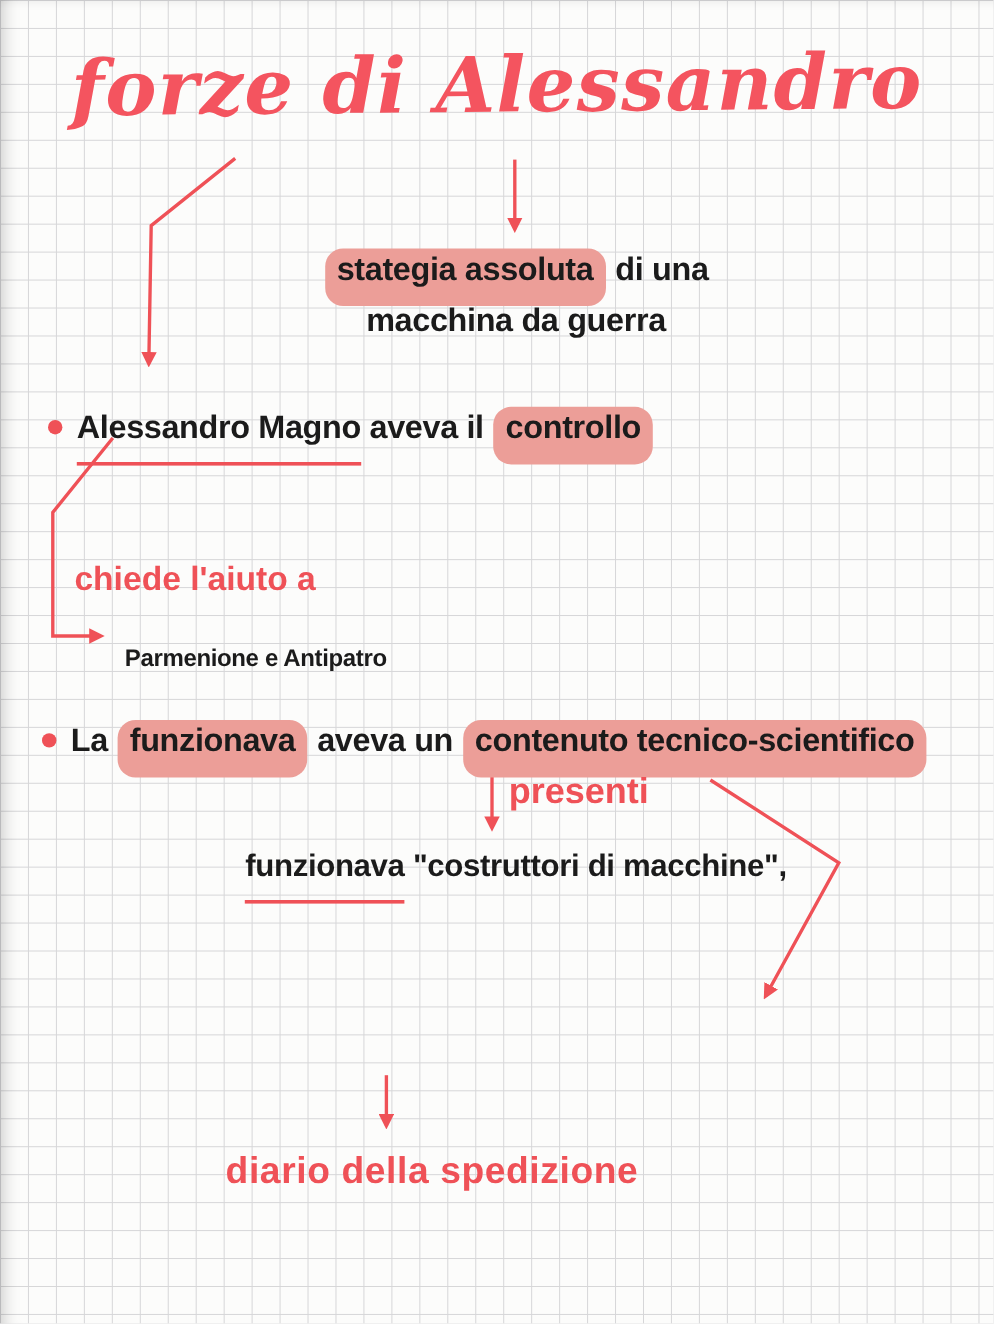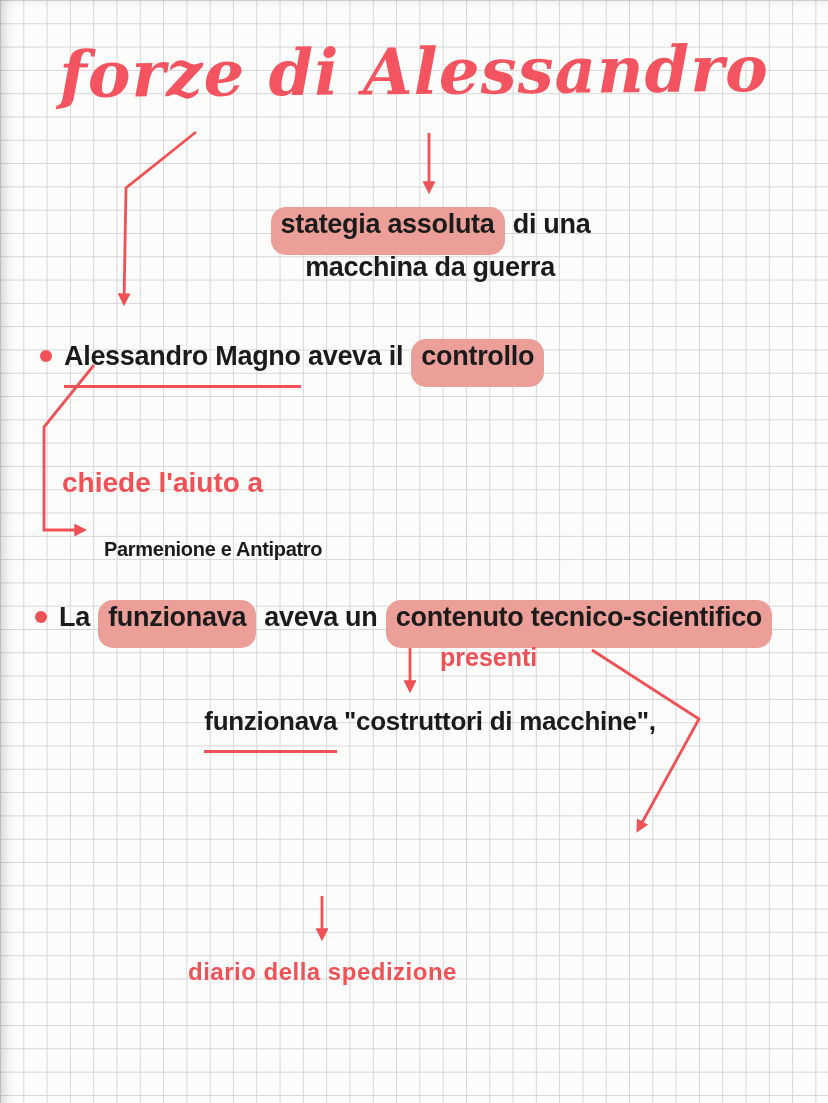--- a/index.html
+++ b/index.html
@@ -45,24 +45,24 @@
     position:absolute;left:2px;top:15px;
     width:12px;height:12px;border-radius:50%;
     background:#ef5157;
   }
   .strategy{left:180px;top:203px;width:500px;}
   .b1{left:38px;top:335px;width:620px;}
   .b1-l2{margin-left:40px;}
   .chiede{left:62px;top:467px;font-size:28px;}
   .parmenione{left:104px;top:528px;font-size:20px;}
   .b2{left:33px;top:596px;width:760px;}
-  .presenti{left:440px;top:643px;font-size:25px;}
+  .presenti{left:424px;top:643px;font-size:30px;}
   .list{left:120px;top:701px;width:620px;font-size:26px;line-height:40px;font-weight:bold;letter-spacing:-0.3px;}
   .b3{left:33px;top:850px;width:720px;}
-  .diario{left:188px;top:958px;font-size:24px;letter-spacing:0.5px;}
+  .diario{left:188px;top:958px;font-size:31px;letter-spacing:0.5px;}
 </style>
 </head>
 <body>
 
 <div class="page">
 
   <svg class="arrows" viewBox="0 0 828 1103">
     <defs>
       <marker id="ah" viewBox="0 0 10 10" refX="7.5" refY="5" markerWidth="4.6" markerHeight="4.6" orient="auto-start-reverse">
         <path d="M0,0 L10,5 L0,10 z" fill="#ef5157"></path>

